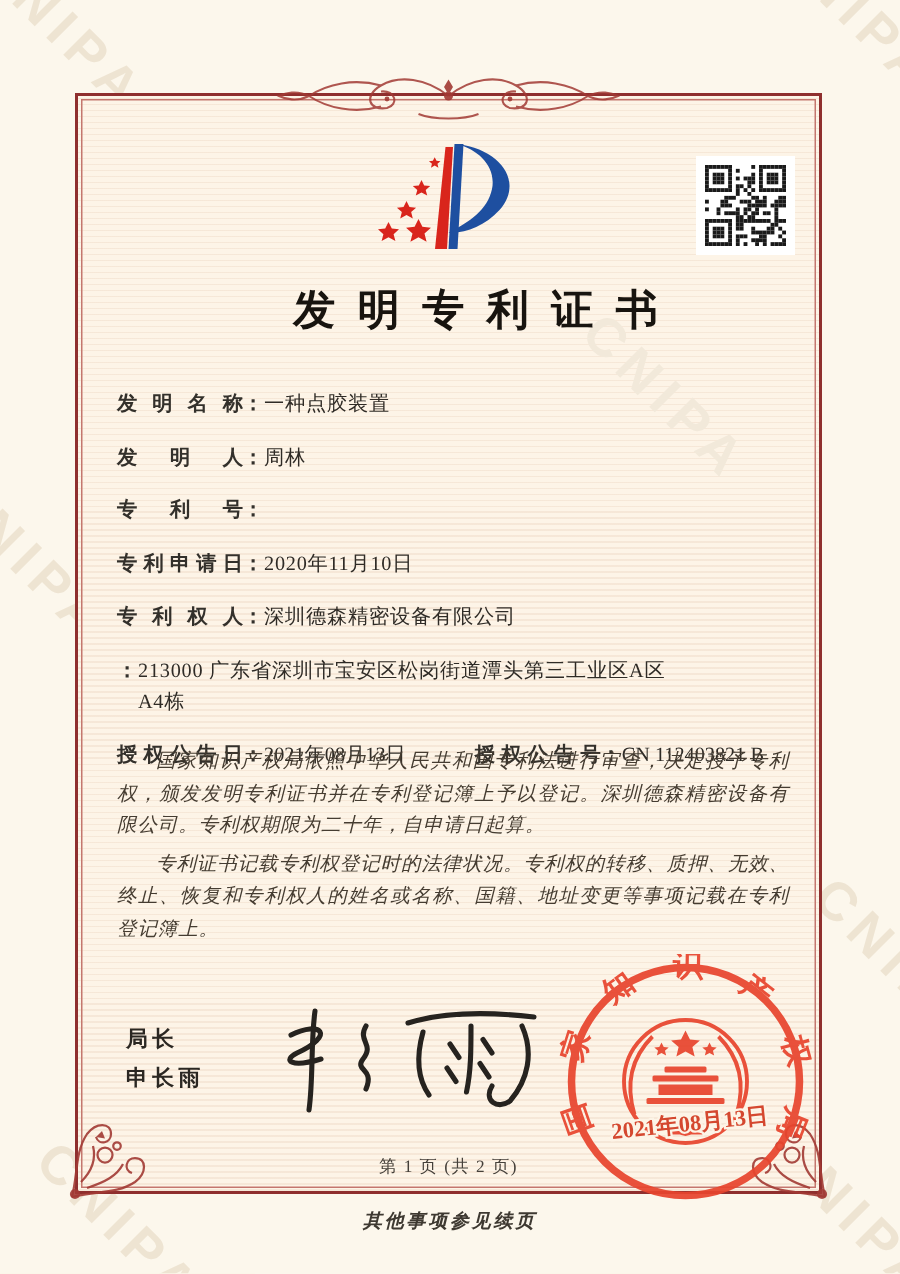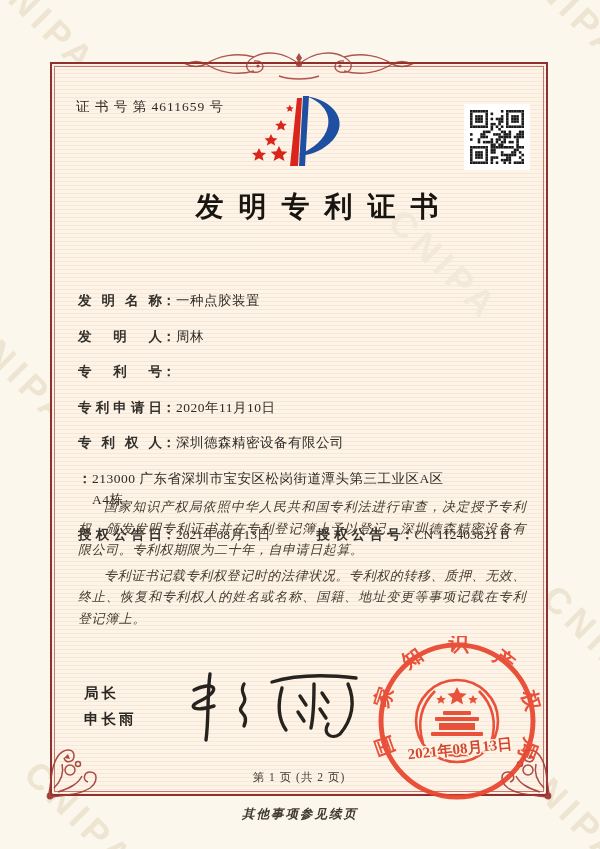--- a/index.html
+++ b/index.html
@@ -31,21 +31,21 @@
   .oc-right{right:-8px;bottom:-8px;transform:scaleX(-1);}
 
   .cert-no{position:absolute;left:24px;top:34px;font-size:13.5px;color:#2f2b26;letter-spacing:1px;z-index:2;}
   .logo{position:absolute;left:50%;top:28px;transform:translateX(-50%);z-index:2;}
   .qr-box{position:absolute;right:16px;top:40px;width:66px;height:66px;background:#ffffff;
           display:flex;align-items:center;justify-content:center;z-index:2;}
 
   .title{position:absolute;left:0;right:0;top:112px;margin:12px;text-align:center;
          font-size:28px;font-weight:bold;color:#18140f;letter-spacing:15px;text-indent:15px;z-index:2;padding-left:36px;}
 
-  .fields{position:absolute;left:26px;right:20px;top:194px;z-index:2;margin-top:32px;}
+  .fields{position:absolute;left:26px;right:20px;top:194px;z-index:2;}
   .row{margin-bottom:14.5px;font-size:13.5px;color:#2f2b26;line-height:21px;display:flex;}
   .lbl{flex:0 0 84px;display:inline-block;text-align-last:justify;text-align:justify;font-weight:bold;color:#33302b;}
   .colon{flex:0 0 14px;font-weight:bold;color:#33302b;}
   .val{flex:1;max-width:372px;letter-spacing:.5px;}
   .row2col{display:flex;}
   .row2col .cell{display:flex;font-size:13.5px;line-height:21px;color:#2f2b26;}
   .row2col .cell+.cell{margin-left:46px;}
 
   .paras{position:absolute;left:26px;right:20px;top:432px;z-index:2;}
   .paras p{margin:0 0 4px 0;font-size:13px;line-height:21.5px;color:#453c31;
@@ -117,21 +117,20 @@
         <path d="M14,52 C26,48 34,44 38,36"></path>
         <circle cx="26" cy="30" r="5"></circle>
         <circle cx="34" cy="24" r="2.5"></circle>
       </g>
       <g fill="#a23a34" opacity=".9">
         <circle cx="6" cy="56" r="3.4"></circle>
         <path d="M20,18 l4,-4 2,5 Z"></path>
       </g>
     </svg>
 
-    <div class="cert-no">证 书 号 第 4611659 号</div>
 
     <div class="logo">
       <svg width="116" height="78" viewBox="0 0 116 78">
         <path d="M64,4 C94,8 108,30 92,48 C82,59 68,64 58,63 C72,56 84,48 87,34 C90,19 78,8 64,4 Z" fill="#1e4fa0"></path>
         <path d="M62,4 L68,4 L64,74 L58,74 Z" fill="#1e4fa0"></path>
         <path d="M56,6 L61,6 L57,74 L49,74 Z" fill="#d9251c"></path>
         <g fill="#d9251c">
           <path d="M49,14 l1.5,3 3.3,.3 -2.5,2.2 .8,3.2 -3.1,-1.7 -3.1,1.7 .8,-3.2 -2.5,-2.2 3.3,-.3 Z" transform="scale(0.8) translate(12,2)"></path>
           <path d="M40,28 l1.8,3.6 4,.4 -3,2.6 1,3.8 -3.8,-2 -3.8,2 1,-3.8 -3,-2.6 4,-.4 Z"></path>
           <path d="M30,42 l2,4 4.4,.5 -3.3,2.9 1.1,4.2 -4.2,-2.3 -4.2,2.3 1.1,-4.2 -3.3,-2.9 4.4,-.5 Z"></path>

